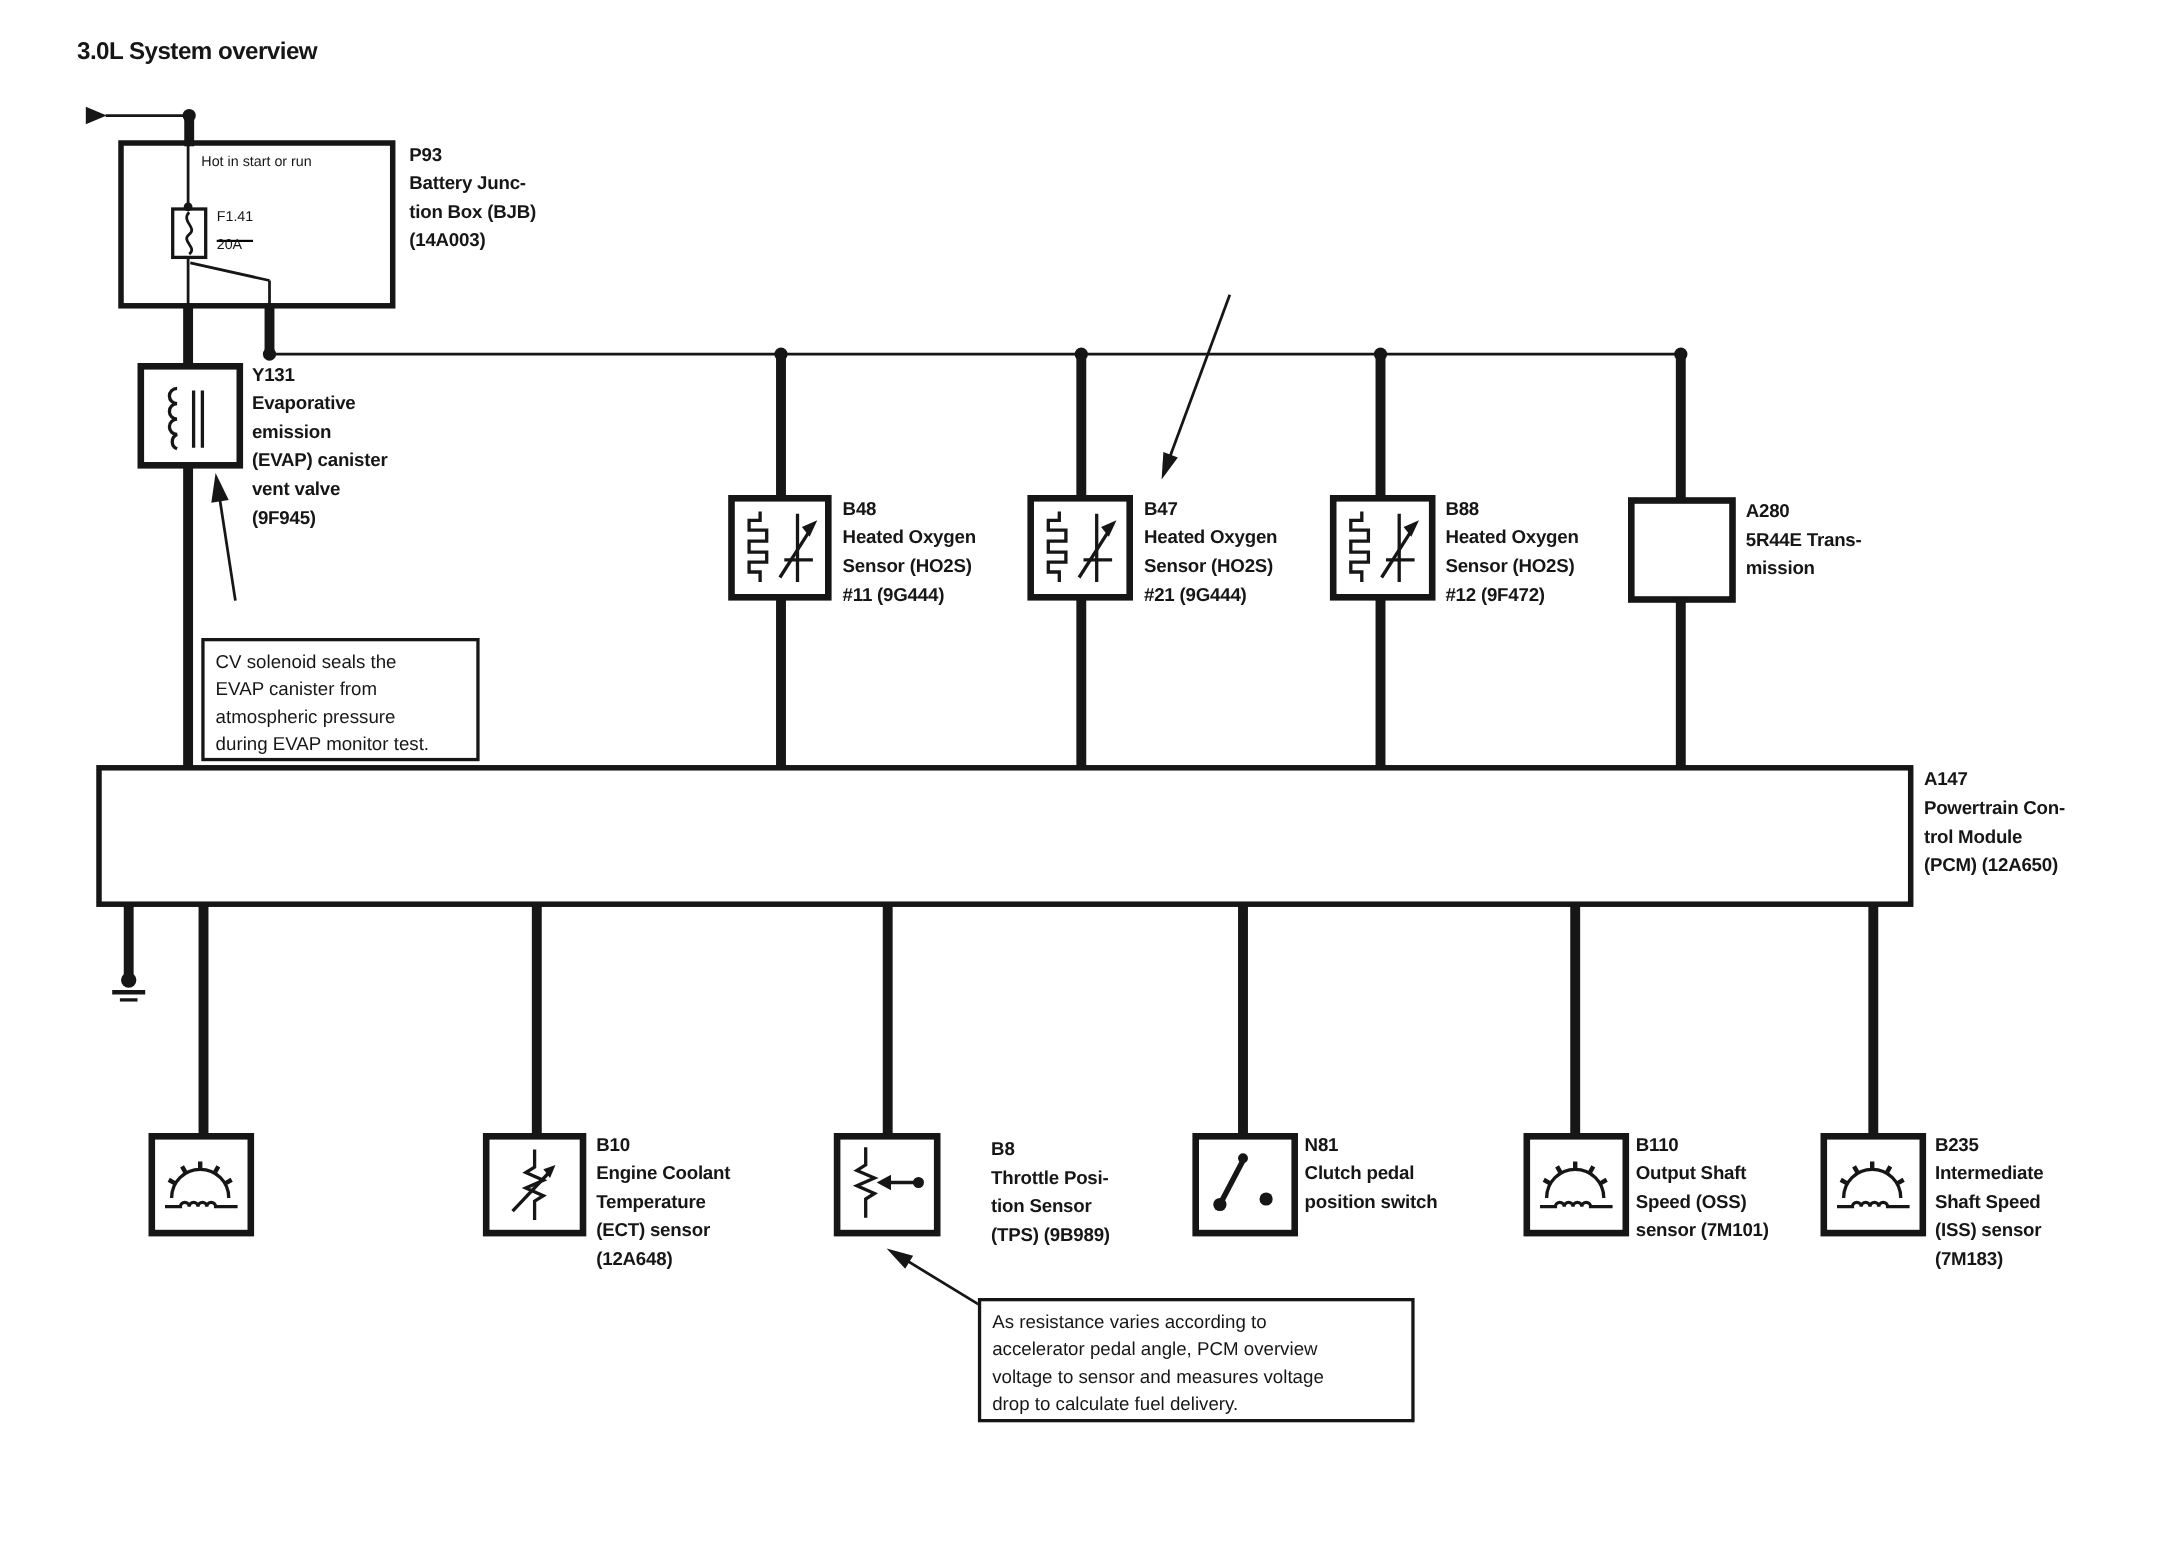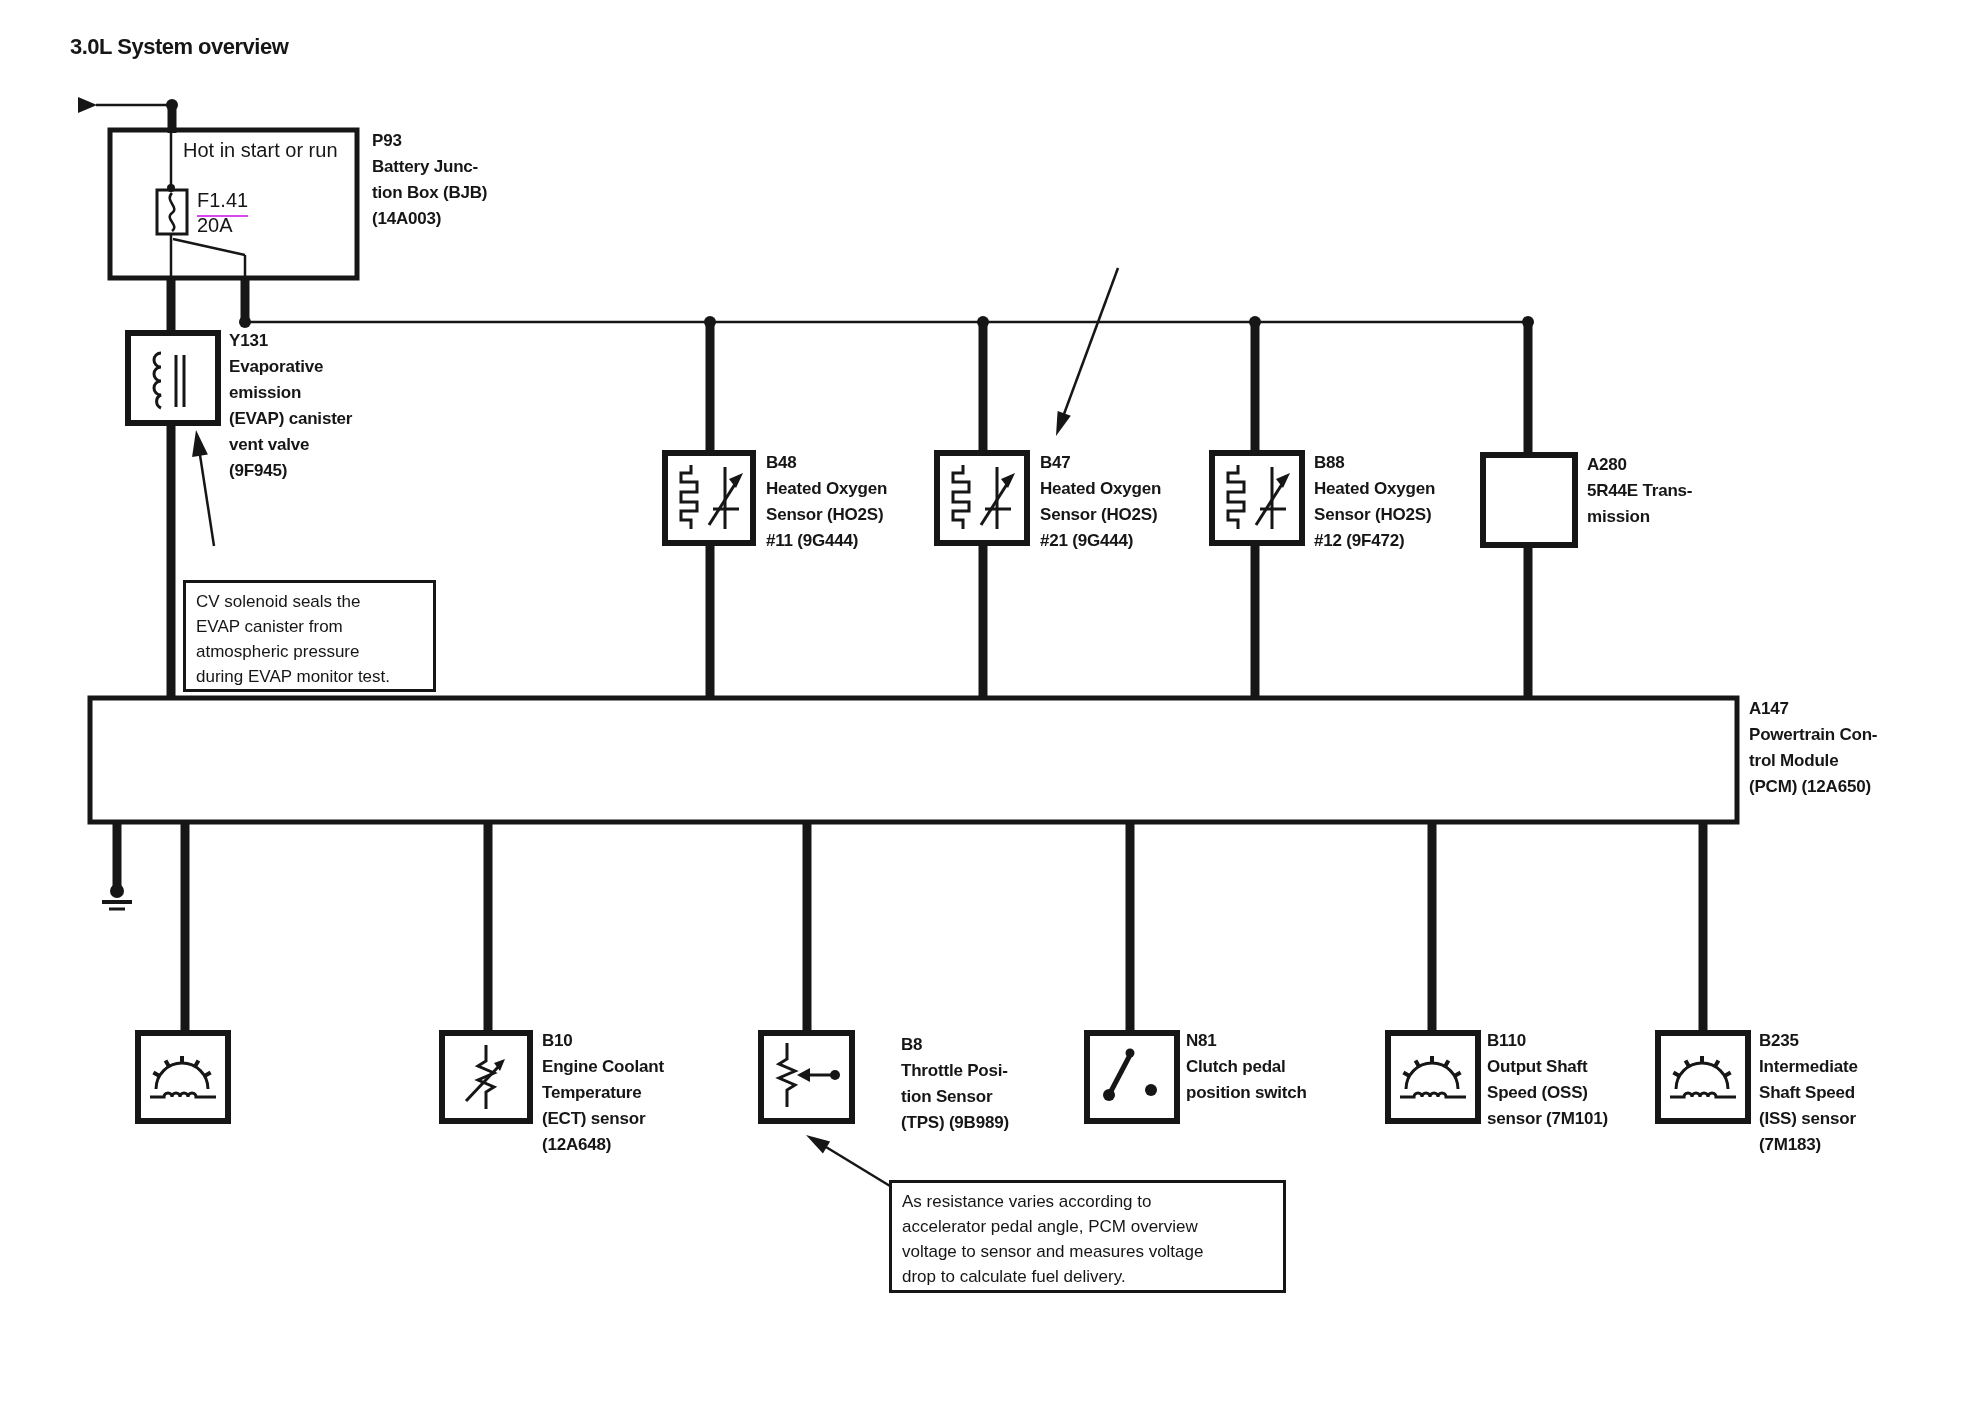--- a/index.html
+++ b/index.html
@@ -3,22 +3,22 @@
 <meta charset="utf-8">
 <style>
   html,body{margin:0;padding:0;background:#e8e8e8;}
   .page{position:relative;width:1984px;height:1408px;background:#ffffff;overflow:hidden;
         font-family:"Liberation Sans","DejaVu Sans",sans-serif;color:#161616;}
   .page svg{position:absolute;left:0;top:0;}
   .abs{position:absolute;white-space:nowrap;}
   .title{font-size:22px;font-weight:bold;letter-spacing:-0.5px;}
   .label{font-size:17px;font-weight:bold;line-height:26px;letter-spacing:-0.2px;}
   .label .ln{white-space:nowrap;}
-  .plain{font-size:20px;font-weight:normal;}
-  .fuse-name{display:inline-block;border-bottom:2px solid #d946ef;padding-bottom:3px;}
+  .plain{font-size:13px;font-weight:normal;}
+  .fuse-name{display:inline-block;border-bottom:2px solid #000000;padding-bottom:14px;}
   .callout{position:absolute;border:3px solid #161616;background:#fff;
            font-size:17px;line-height:25px;padding:6px 10px;font-weight:normal;}
   .callout .ln{white-space:nowrap;}
 </style>
 </head>
 <body>
 
 <div class="page">
 
   <svg width="1984" height="1408" viewBox="0 0 1984 1408">

